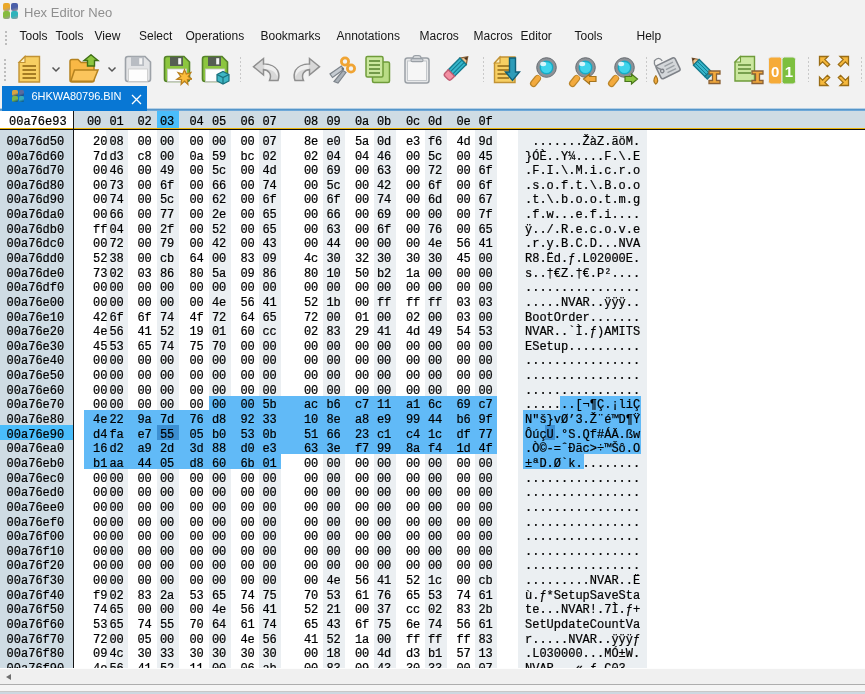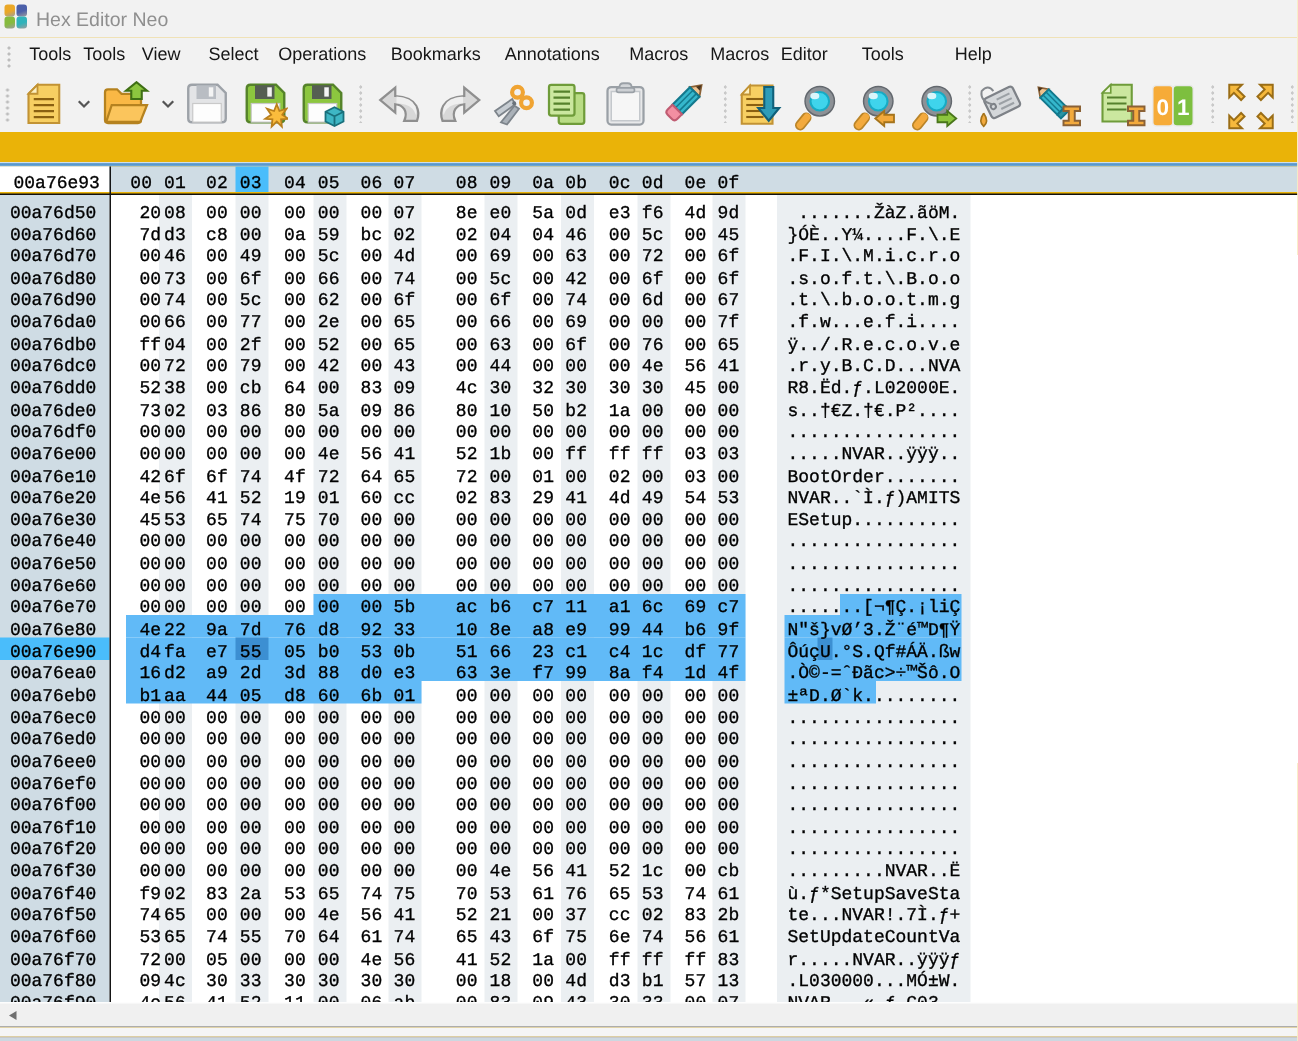--- a/index.html
+++ b/index.html
@@ -233,20 +233,32 @@
         <text x="21.8" y="22.5" font-family="Liberation Sans" font-size="15" font-weight="bold" fill="#fff" text-anchor="middle">1</text>
       </svg>
       <svg class="ico" style="left:817px" width="34" height="34" viewBox="0 0 34 34">
         <g fill="#f6b93d" stroke="#9a6d16" stroke-width="1.3">
           <path d="M2.5 2.5 L11 2.5 L7.9 5.6 L12.7 10.4 L10.4 12.7 L5.6 7.9 L2.5 11 Z"></path>
           <path d="M31.5 2.5 L23 2.5 L26.1 5.6 L21.3 10.4 L23.6 12.7 L28.4 7.9 L31.5 11 Z"></path>
           <path d="M2.5 31.5 L11 31.5 L7.9 28.4 L12.7 23.6 L10.4 21.3 L5.6 26.1 L2.5 23 Z"></path>
           <path d="M31.5 31.5 L23 31.5 L26.1 28.4 L21.3 23.6 L23.6 21.3 L28.4 26.1 L31.5 23 Z"></path>
         </g>
       </svg>
+    </div>
+    <div class="abs" id="tabbar">
+      <div id="tab">
+        <div class="sq" style="left:10px;top:3.6px;width:5.8px;height:5.8px;border-radius:1.5px;background:linear-gradient(160deg,#d8a443 55%,rgba(0,0,0,.4))"></div>
+        <div class="sq" style="left:16.6px;top:3.6px;width:5.8px;height:5.8px;border-radius:1.5px;background:linear-gradient(160deg,#5a6b9e 55%,rgba(0,0,0,.4))"></div>
+        <div class="sq" style="left:10px;top:10.2px;width:5.8px;height:5.8px;border-radius:1.5px;background:linear-gradient(160deg,#79b54a 55%,rgba(0,0,0,.4))"></div>
+        <div class="sq" style="left:16.6px;top:10.2px;width:5.8px;height:5.8px;border-radius:1.5px;background:linear-gradient(160deg,#3aabb4 55%,rgba(0,0,0,.4))"></div>
+        <span class="lbl">6HKWA80796.BIN</span>
+        <svg class="x" width="11" height="11" viewBox="0 0 11 11">
+          <path d="M1 1 L10 10 M10 1 L1 10" stroke="#fff" stroke-width="1.3"></path>
+        </svg>
+      </div>
     </div>
     <div class="abs" id="blueline"></div>
     <div class="abs" id="hdr">
       <div id="hdrwhite"></div>
       <div id="hdrhl" style="left:156.7px;width:22px"></div>
       <span class="c" style="left:9px">00a76e93</span>
       <span class="c" style="left:86.9px">00</span>
       <span class="c" style="left:109.4px">01</span>
       <span class="c" style="left:137.4px">02</span>
       <span class="c" style="left:159.9px">03</span>

